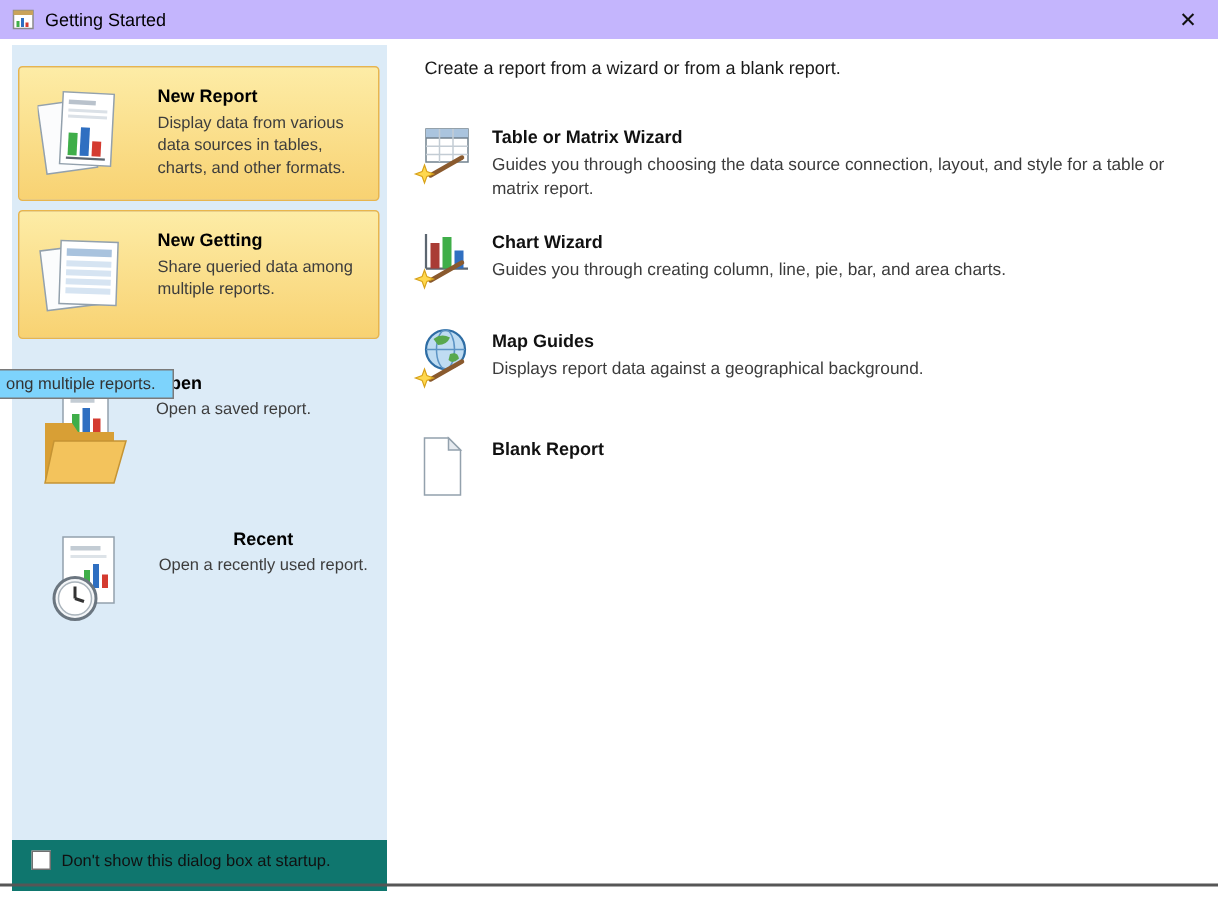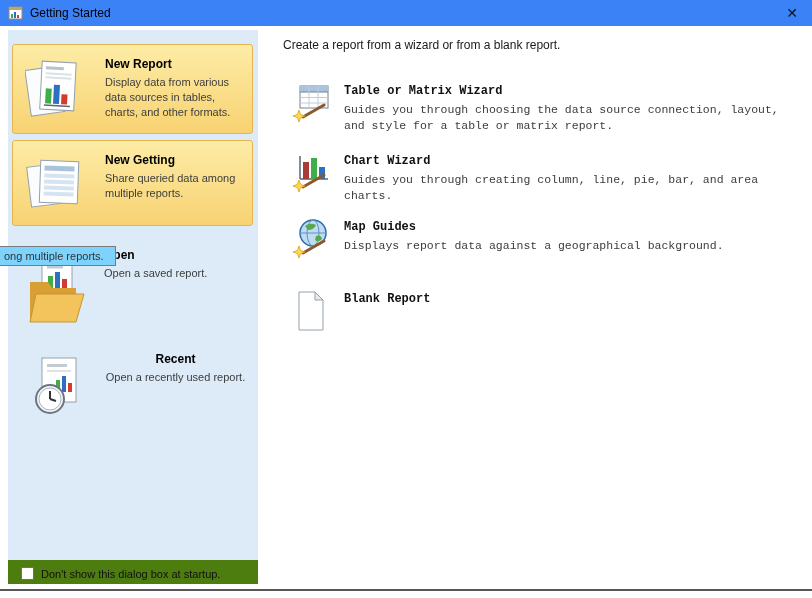--- a/index.html
+++ b/index.html
@@ -11,21 +11,21 @@
   *{box-sizing:border-box;}
   html,body{margin:0;padding:0;}
   body{
     width:812px;height:598px;overflow:hidden;background:#fff;
     font-family:"Liberation Sans", sans-serif;
     -webkit-font-smoothing:antialiased;
   }
   .window{position:relative;width:812px;height:598px;background:#fff;}
 
   
-  .titlebar{position:absolute;left:0;top:0;width:812px;height:26px;background:#3b82f6;}
+  .titlebar{position:absolute;left:0;top:0;width:812px;height:26px;background:#c4b5fd;}
   .app-icon{position:absolute;left:8px;top:5px;width:16px;height:16px;}
   .win-title{position:absolute;left:30px;top:6px;font-size:12px;color:#000;white-space:nowrap;}
   .close-btn{position:absolute;right:10px;top:3px;width:20px;height:20px;text-align:center;
     line-height:20px;font-size:14px;color:#111;cursor:pointer;}
 
   
   .sidebar{position:absolute;left:8px;top:30px;width:270px;height:530px;background:var(--panel-bg);}
   .card,.side-item{position:absolute;left:4px;width:241px;cursor:pointer;}
   .card{border:1px solid var(--card-border);border-radius:3px;
     background:linear-gradient(var(--card-bg-top),var(--card-bg-bottom));}
@@ -34,29 +34,29 @@
   .side-title{font-size:12px;font-weight:bold;color:#000;margin-bottom:4px;}
   .side-desc{font-size:11px;color:#3d3d3d;line-height:1.35;}
 
   
   .tooltip{position:absolute;left:0;top:246px;width:116px;height:20px;z-index:6;
     background:#7dd3fc;border:1px solid #7a7a7a;border-left:none;
     font-size:11px;color:#333;line-height:18px;padding-left:4px;
     white-space:nowrap;overflow:hidden;}
 
   
-  .startup-area{position:absolute;left:8px;top:560px;width:250px;height:24px;background:#4d7c0f;}
+  .startup-area{position:absolute;left:8px;top:560px;width:250px;height:34px;background:#0f766e;}
   .checkbox{position:absolute;left:13px;top:7px;width:13px;height:13px;background:#fff;
     border:1px solid #707070;cursor:pointer;}
   .checkbox-label{position:absolute;left:33px;top:8px;font-size:11px;color:#111;white-space:nowrap;}
 
   
   .main{position:absolute;left:258px;top:26px;width:554px;height:563px;background:#fff;}
   .main-header{position:absolute;left:25px;top:12px;font-size:12px;color:#1a1a1a;white-space:nowrap;}
-  .wizard-item{position:absolute;left:24px;width:520px;cursor:pointer;font-family:Liberation Mono, monospace;}
+  .wizard-item{position:absolute;left:8px;width:520px;cursor:pointer;}
   .wiz-icon{position:absolute;left:8px;top:0;}
   .wiz-text{position:absolute;left:62px;top:2px;width:460px;}
   .wiz-title{font-size:12px;font-weight:bold;color:#111;}
   .wiz-desc{font-size:11.5px;color:#3c3c3c;line-height:1.4;margin-top:4px;}
 
   
   .bottom-border{position:absolute;left:0;top:589px;width:812px;height:2px;background:#565656;}
 </style>
 </head>
 <body>

